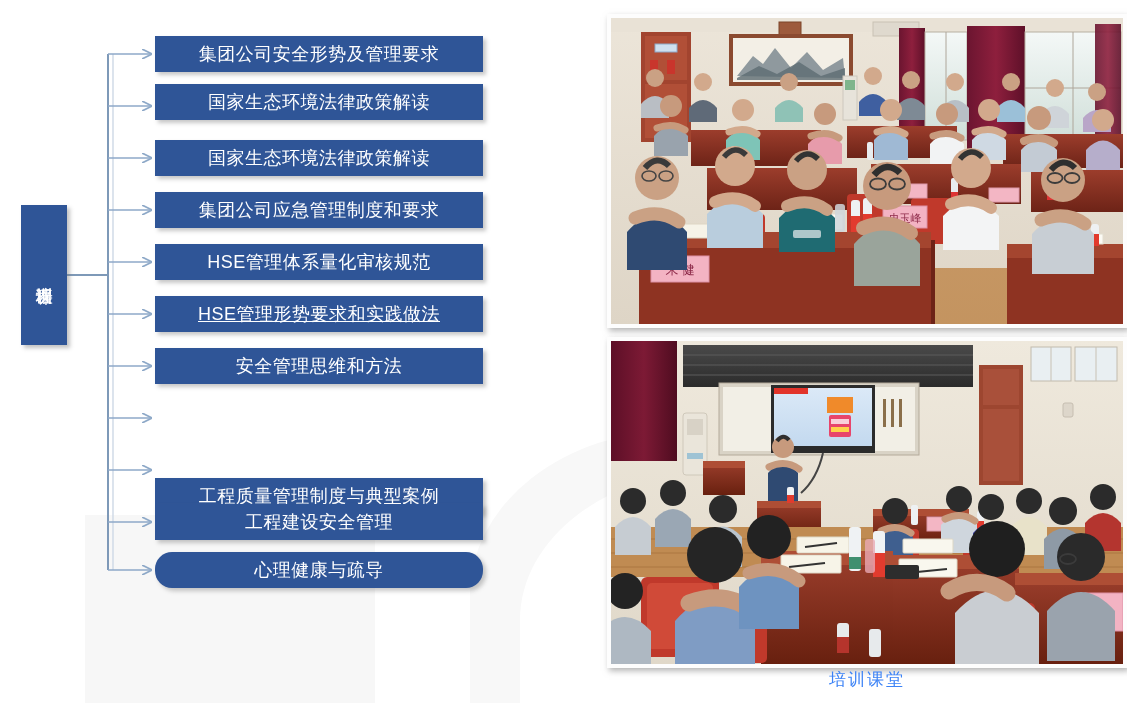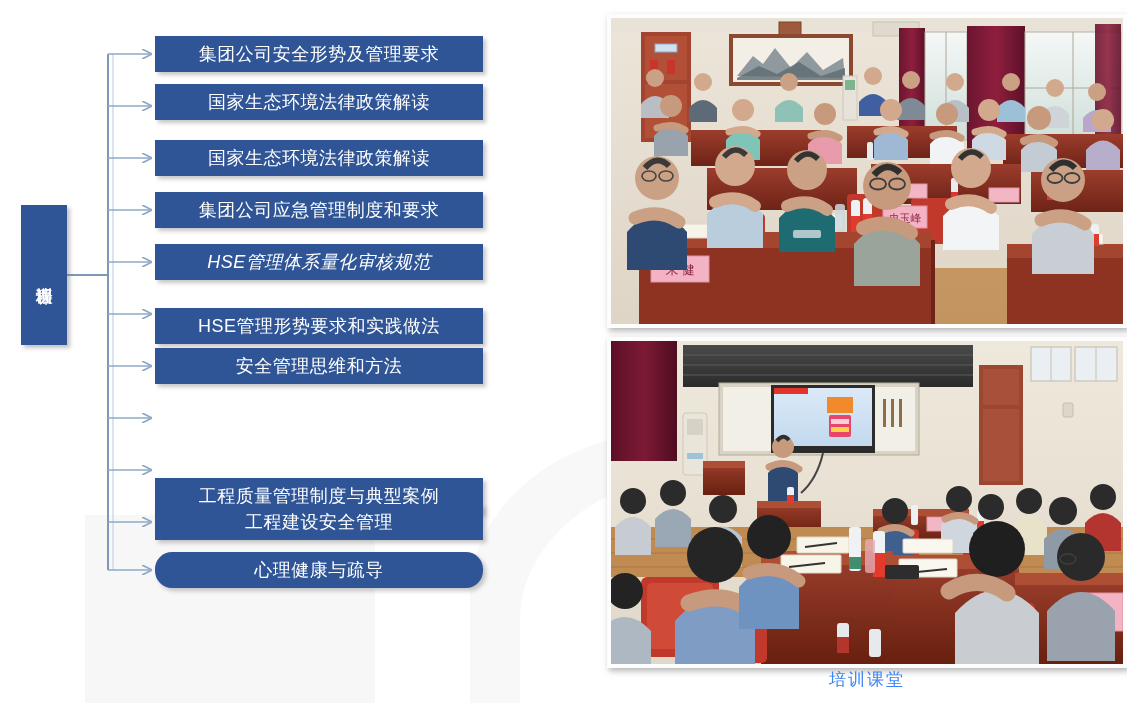--- a/index.html
+++ b/index.html
@@ -109,22 +109,22 @@
   </svg>
 
   <div id="root-node">
     <span class="root-label">培训课程</span>
   </div>
 
   <div class="course-box" style="top: 36px;">集团公司安全形势及管理要求</div>
   <div class="course-box" style="top: 84px;">国家生态环境法律政策解读</div>
   <div class="course-box" style="top: 140px;">国家生态环境法律政策解读</div>
   <div class="course-box" style="top: 192px;">集团公司应急管理制度和要求</div>
-  <div class="course-box" style="top: 244px; font-style: italic;">HSE管理体系量化审核规范</div>
-  <div class="course-box" style="top: 308px;">HSE管理形势要求和实践做法</div>
+  <div class="course-box" style="top: 244px;">HSE管理体系量化审核规范</div>
+  <div class="course-box" style="top: 296px; text-decoration: underline;">HSE管理形势要求和实践做法</div>
   <div class="course-box" style="top: 348px;">安全管理思维和方法</div>
   <div class="course-box" style="top: 478px;">工程质量管理制度与典型案例</div>
   <div class="course-box" style="top: 504px;">工程建设安全管理</div>
   <div class="course-box" style="top: 552px; border-radius: 17px;">心理健康与疏导</div>
 </div>
 
 <div id="photo-col">
 
   <div class="photo-frame" id="photo-top">
     <div class="photo-inner">

